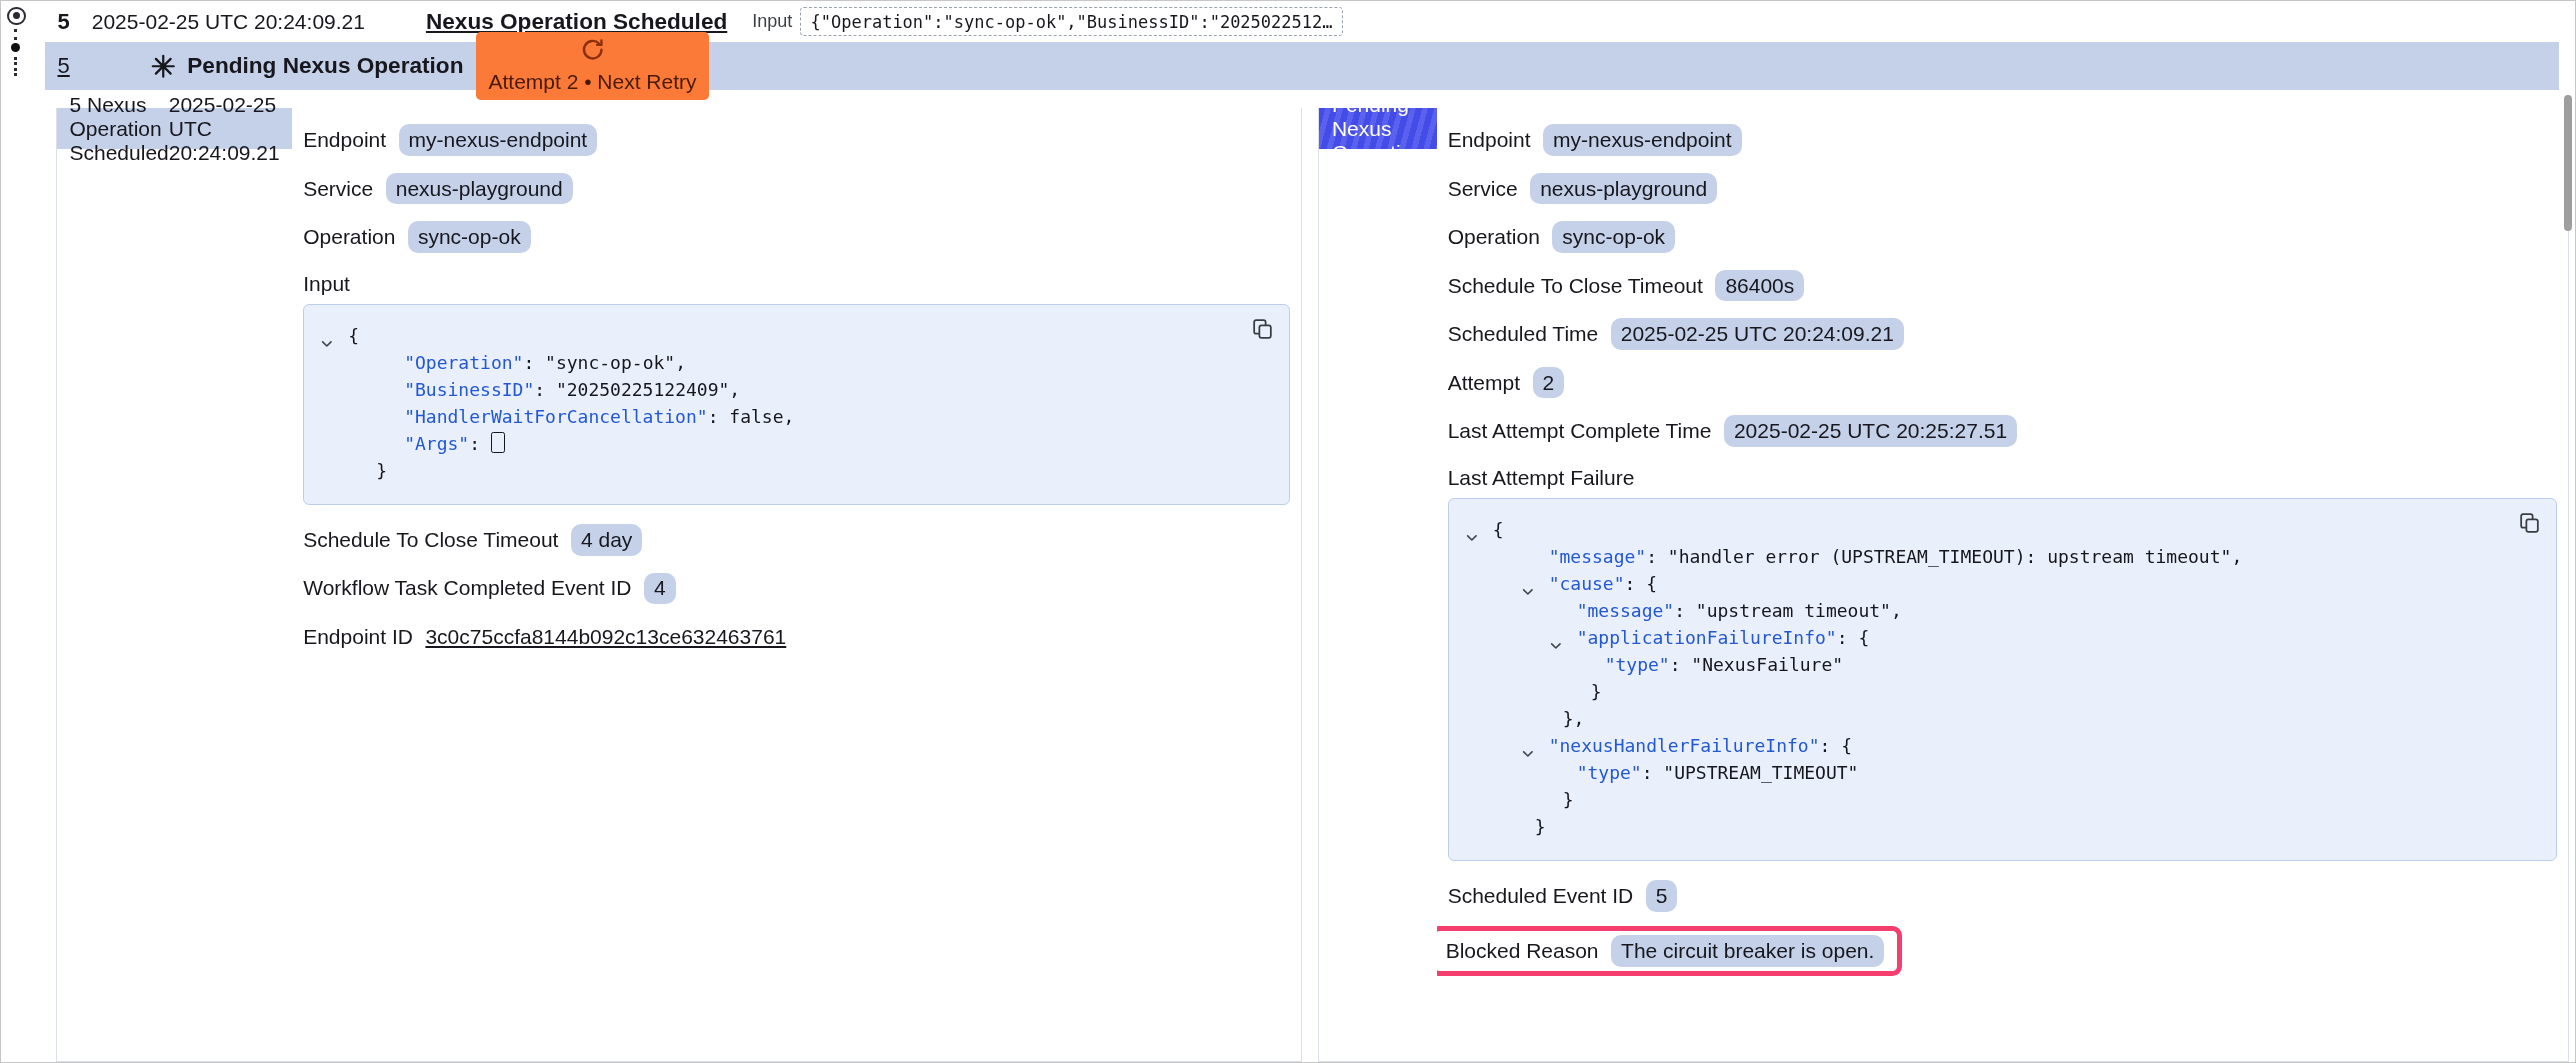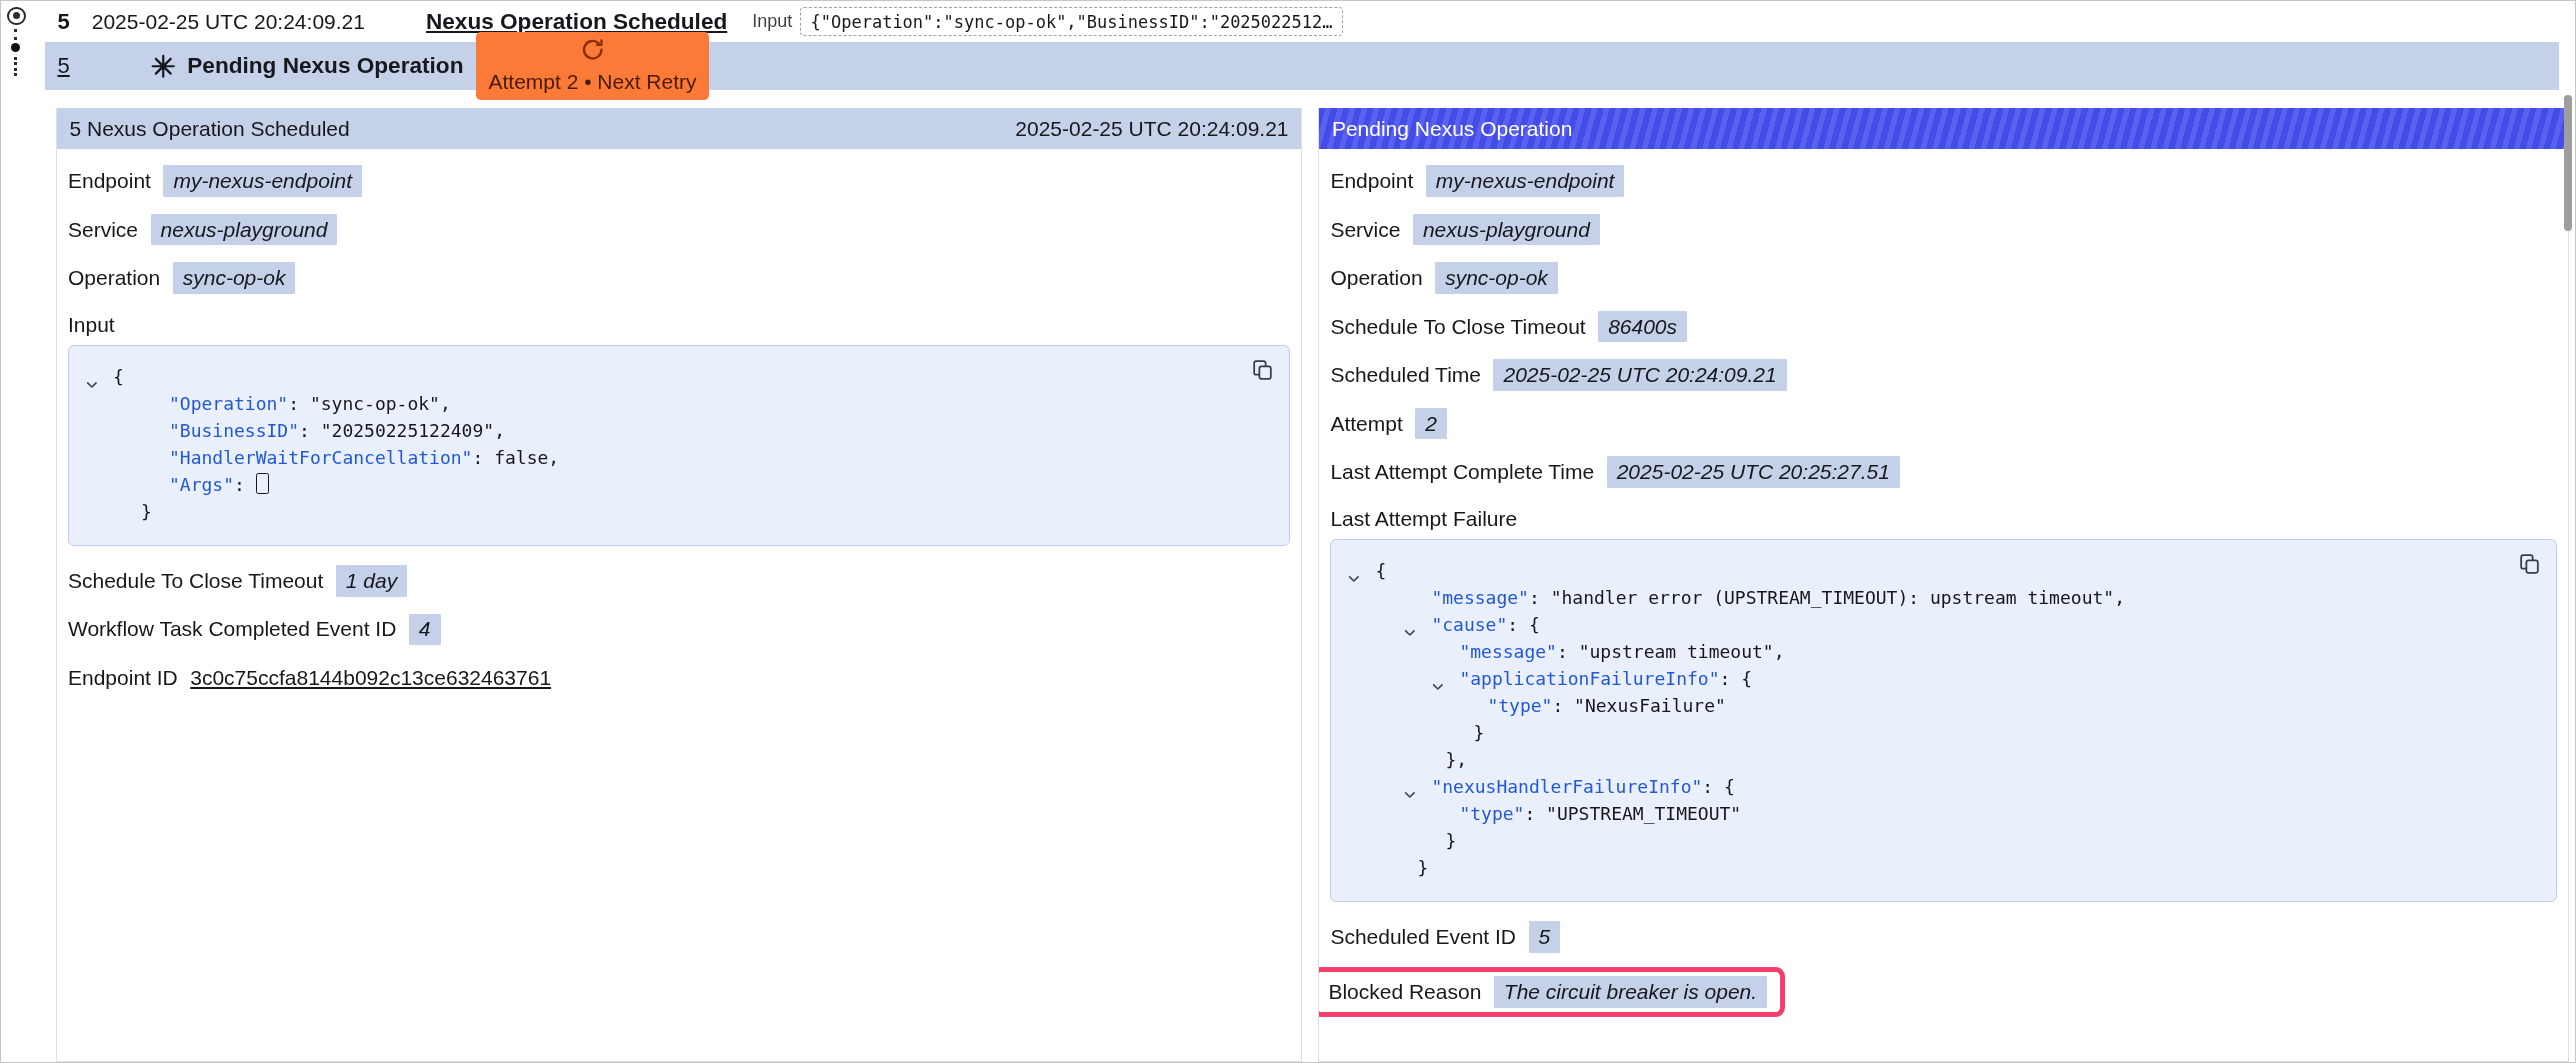--- a/index.html
+++ b/index.html
@@ -33,30 +33,30 @@
   .p-id { margin-left:12.5px; font-size:22px; font-weight:500; text-decoration:underline; cursor:pointer; }
   .star { margin-left:80px; display:inline-flex; }
   .p-title { margin-left:11px; font-size:22.6px; font-weight:700; }
   .badge { margin-left:12.5px; display:inline-flex; align-items:center; gap:9.4px;
     background:#fb7a38; color:#471a03; font-size:21px; font-weight:500;
     padding:5.5px 12.5px; border-radius:4.7px;flex-direction:column; }
 
   
   .panels { position:absolute; top:107px; left:55px; bottom:0; display:flex; gap:16.4px; }
   .panel { width:1244px; border:0.8px solid #dadfe8; border-top:none; box-sizing:content-box;
-    display:flex; flex-direction:column; background:#fff; }
+    display:flex; flex-direction:row; background:#fff; }
   .panel.rightp { width:1249px; }
   .ph { height:41px; flex:0 0 41px; background:#c4d1e9; display:flex; align-items:center;
     justify-content:space-between; padding:0 12.5px; font-size:21px; }
   .ph.indigo { background:repeating-linear-gradient(105deg,#444ce7 0 6.2px,#5a61ef 6.2px 11.7px); color:#fff; }
   .pbody { flex:1; padding:1.6px 11px 0; overflow:hidden; }
 
   .frow { display:flex; align-items:center; margin:12.5px 0; min-height:36px; gap:12.5px; font-size:21px; }
   .frow.ann { margin:6.2px 0; }
-  .chip { background:#c4d1e9; border-radius:1px; padding:3.9px 10px;font-style:italic; }
+  .chip { background:#c4d1e9; border-radius:10px; padding:3.9px 10px; }
   .linkval { text-decoration:underline; cursor:pointer; }
   .section-label { font-size:21px; margin:17px 0 7.8px; }
   .annotated { display:inline-flex; align-items:center; gap:12.5px;
     border:5.5px solid #f43f6e; border-radius:9.4px; padding:3.9px 12.5px 3.9px 11px; margin-left:-18px; }
 
   
   .codeblock { position:relative; background:#eaf0fb; border:1.6px solid #bccdec; border-radius:6.2px;
     padding:17px 0 20px 0; font-family:"DejaVu Sans Mono", monospace; font-size:18px;
     margin:4.7px 0 17px 0; }
   .code-line { position:relative; line-height:27px; white-space:pre; color:#16161d; }
@@ -148,21 +148,21 @@
           <span class="copy">
             <svg width="25" height="25" viewBox="0 0 24 24" fill="none" stroke="#3a3d42" stroke-width="1.7">
               <rect x="9" y="9" width="11" height="12" rx="2"></rect>
               <path d="M15 9V6a2 2 0 0 0-2-2H6a2 2 0 0 0-2 2v9a2 2 0 0 0 2 2h3"></path>
             </svg>
           </span>
         </div>
 
         <div class="frow">
           <span>Schedule To Close Timeout</span>
-          <span class="chip">1 day</span>
+          <span class="chip">4 day</span>
         </div>
         <div class="frow">
           <span>Workflow Task Completed Event ID</span>
           <span class="chip">4</span>
         </div>
         <div class="frow">
           <span>Endpoint ID</span>
           <span class="linkval">3c0c75ccfa8144b092c13ce632463761</span>
         </div>
 

